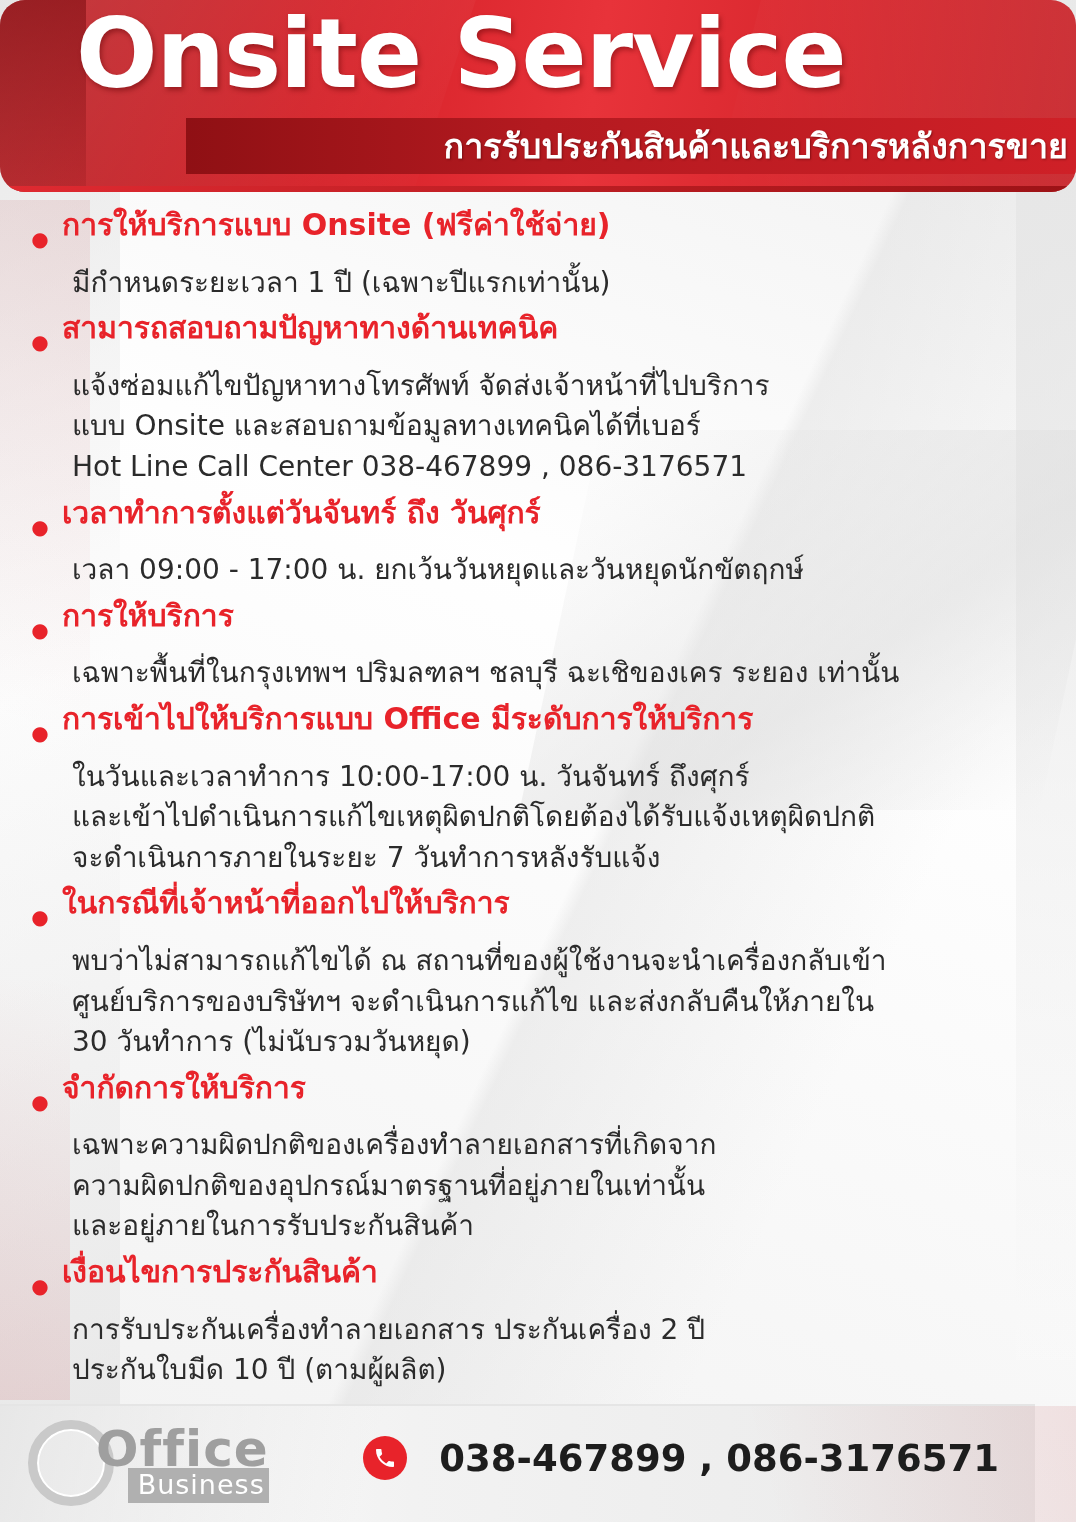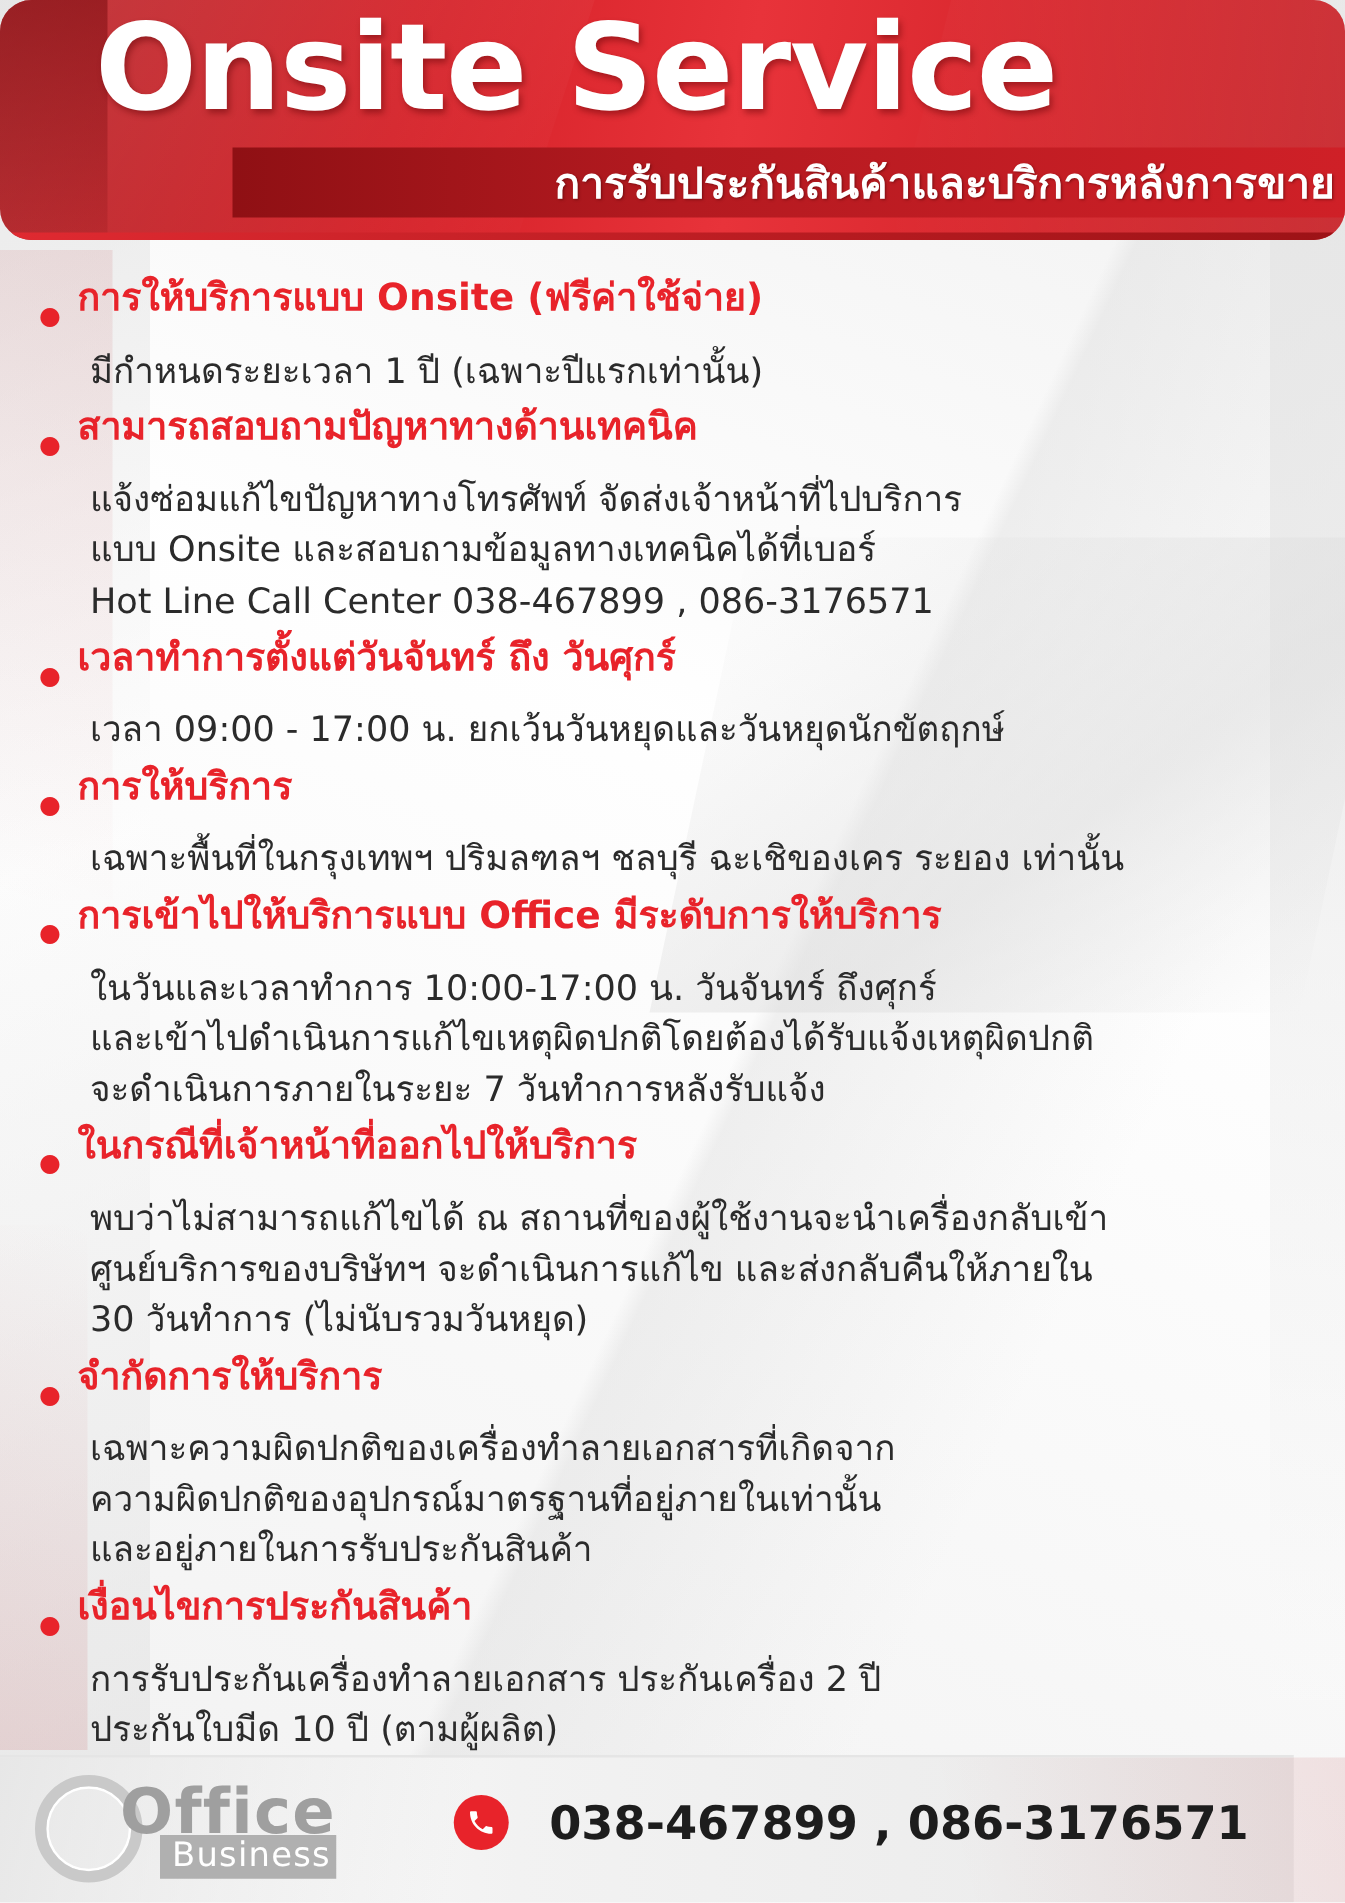--- a/index.html
+++ b/index.html
@@ -84,21 +84,21 @@
     text-shadow: 1px 1px 2px rgba(70,0,3,0.5);
   }
   .header-underline {
     position: absolute; left: 0; top: 186px; width: 1076px; height: 7px;
     background: linear-gradient(90deg, #e02a31, #9c1216);
   }
 
   
   .content {
     position: relative;
-    padding: 26px 26px 0 18px;
+    padding: 12px 26px 0 18px;
   }
   .item {
     position: relative;
     display: flex;
     align-items: flex-start;
     margin-bottom: 4px;
   }
   .bullet {
     color: #e8232a;
     font-size: 36px;

